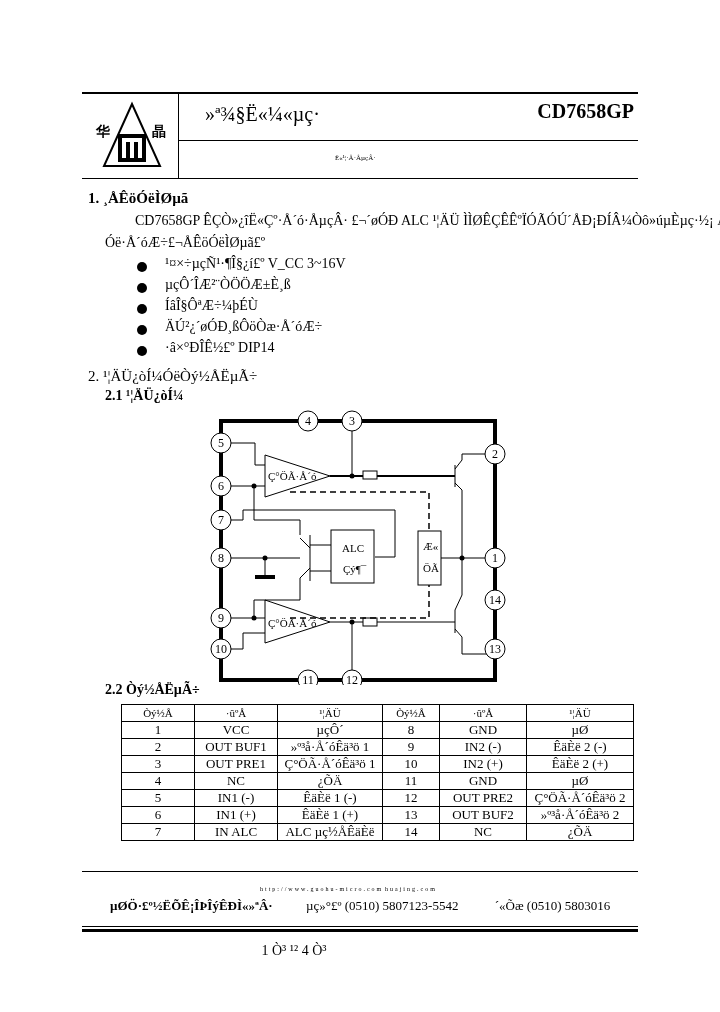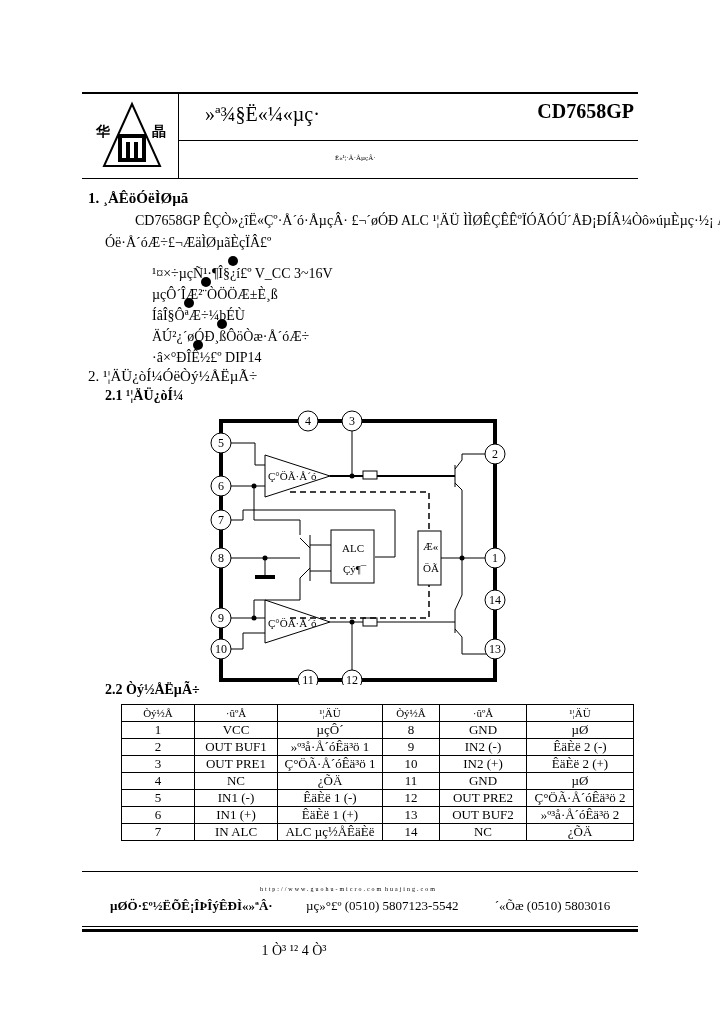--- a/index.html
+++ b/index.html
@@ -9,21 +9,21 @@
   .hdr-bot { left:82px; top:178px; width:556px; border-top:1px solid #000; }
   .hdr-vline { left:178px; top:93px; height:85px; border-left:1px solid #000; }
   .hdr-mid { left:178px; top:140px; width:460px; border-top:1px solid #000; }
   .hdr-title { left:205px; top:103px; font-size:20px; }
   .hdr-model { right:86px; top:100px; font-size:20px; font-weight:bold; }
   .hdr-sub { left:335px; top:154px; font-size:7px;text-align:right; }
   .logo { left:92px; top:96px; width:80px; height:78px; }
   .sec1 { left:88px; top:190px; font-size:15px; font-weight:bold; }
   .p1 { left:135px; top:213px; font-size:14px; white-space:nowrap; }
   .p2 { left:105px; top:235px; font-size:14px; white-space:nowrap; }
-  .bullet { left:152px; font-size:14px; white-space:nowrap; display:flex; align-items:center;flex-direction:column; }
+  .bullet { left:137px; font-size:14px; white-space:nowrap; display:flex; align-items:flex-end; }
   .dot { width:10px; height:10px; border-radius:50%; background:#000; margin-right:18px; }
   .sec2 { left:88px; top:368px; font-size:15px; font-weight:normal; }
   .sec21 { left:105px; top:388px; font-size:14px; font-weight:bold; }
   .sec22 { left:105px; top:682px; font-size:14px; font-weight:bold; }
   .diagram { left:200px; top:405px; width:320px; height:280px; }
   table.pins { position:absolute; left:121px; top:704px; border-collapse:collapse; font-size:13px; }
   table.pins td { border:1px solid #000; height:16px; padding:0 3px; text-align:center; white-space:nowrap; }
   table.pins td.c0 { width:66px; } table.pins td.c1 { width:76px; } table.pins td.c2 { width:98px; }
   table.pins td.c3 { width:50px; } table.pins td.c4 { width:80px; } table.pins td.c5 { width:100px; }
   table.pins tr.head td { font-size:11px; }
@@ -51,21 +51,21 @@
   <text x="4" y="40" font-size="14" font-weight="bold">华</text>
   <text x="60" y="40" font-size="14" font-weight="bold">晶</text>
 </svg>
 
 <div class="abs hdr-title">»ª¾§Ë«¼«µç·</div>
 <div class="abs hdr-model">CD7658GP</div>
 <div class="abs hdr-sub">Ë«¹¦·Å·ÅµçÂ·</div>
 
 <div class="abs sec1">1. ¸ÅÊöÓëÌØµã</div>
 <div class="abs p1">CD7658GP ÊÇÒ»¿îË«Çº·Å´ó·ÅµçÂ·  £¬´øÓÐ ALC ¹¦ÄÜ  ÌÌØÊÇÊÊºÏÓÃÓÚ´ÅÐ¡ÐÍÂ¼Òô»úµÈµç·½¡ Â</div>
-<div class="abs p2">Óë·Å´óÆ÷£¬ÆäÌØµãÈçÏÂ£º</div>
+<div class="abs p2">Óë·Å´óÆ÷£¬ÅÊöÓëÌØµã£º</div>
 
 <div class="abs bullet" style="top:256px;">
     <span class="dot"></span>
     <span>¹¤×÷µçÑ¹·¶Î§¿í£º V_CC 3~16V</span>
   </div>
 <div class="abs bullet" style="top:277px;">
     <span class="dot"></span>
     <span>µçÔ´ÎÆ²¨ÒÖÖÆ±È¸ß</span>
   </div>
 <div class="abs bullet" style="top:298px;">

